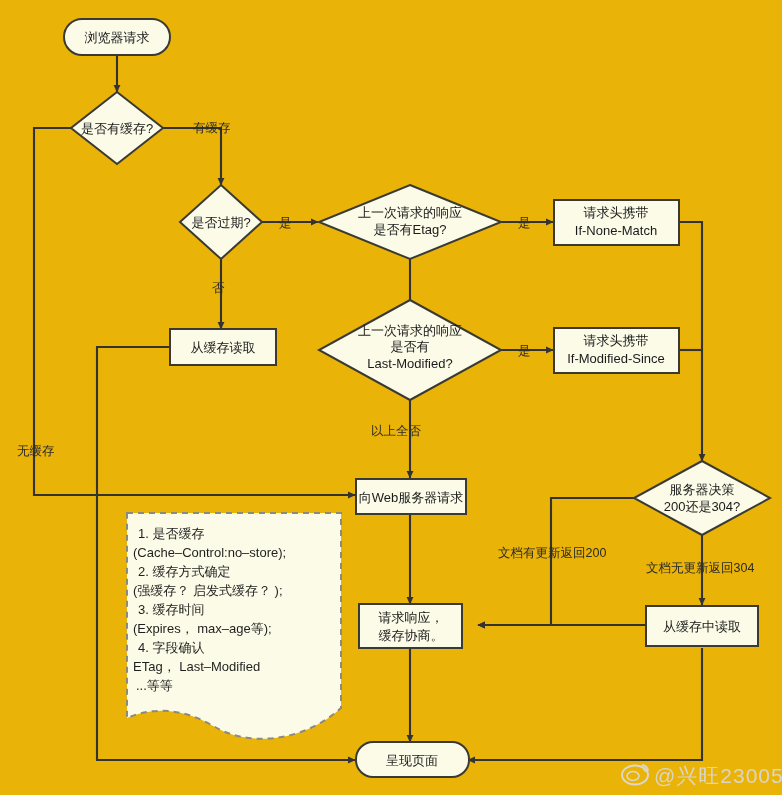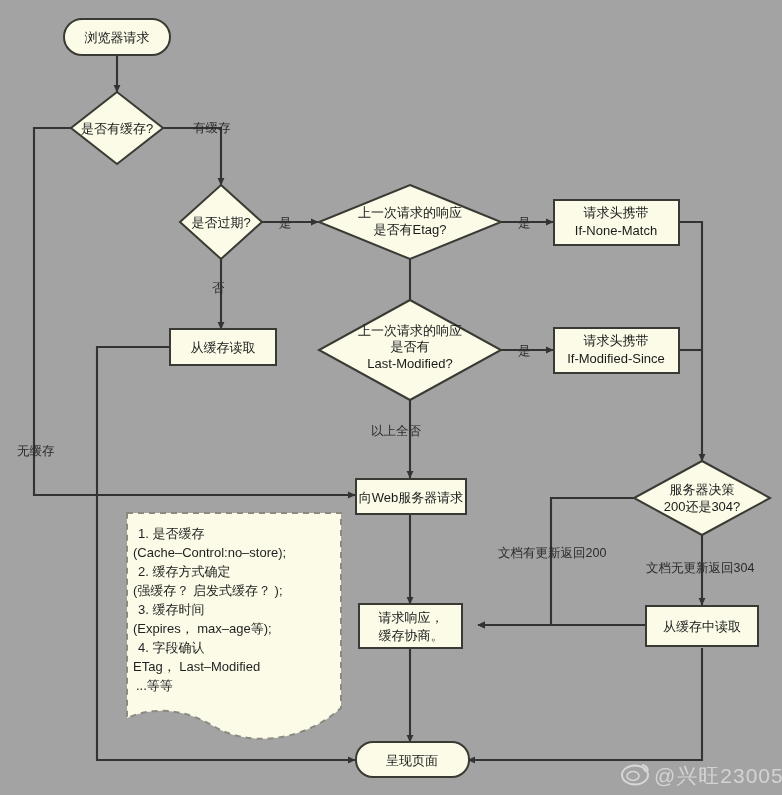--- a/index.html
+++ b/index.html
@@ -1,17 +1,17 @@
 <!DOCTYPE html>
 <html><head>
 <meta charset="utf-8">
 <style>
   html,body{margin:0;padding:0;background:#ffffff;}
   body{width:782px;height:795px;font-family:"Liberation Sans","DejaVu Sans",sans-serif;}
-  #canvas{position:relative;width:782px;height:795px;overflow:hidden;background:#a3a3a3;}
+  #canvas{position:relative;width:782px;height:795px;overflow:hidden;background:#eab308;}
   svg{position:absolute;top:0;left:0;}
   .nodeTxt{font-size:13px;fill:#1a1a1a;font-family:"Liberation Sans","DejaVu Sans",sans-serif;}
   .edgeTxt{font-size:12.5px;fill:#2b2b2b;font-family:"Liberation Sans","DejaVu Sans",sans-serif;}
   .noteTxt{font-size:13px;fill:#1f1f1f;font-family:"Liberation Sans","DejaVu Sans",sans-serif;}
   .wm{font-size:21px;fill:#d9d9d9;font-family:"Liberation Sans","DejaVu Sans",sans-serif;letter-spacing:1px;}
 </style>
 </head>
 <body>
 
 <div id="canvas">

